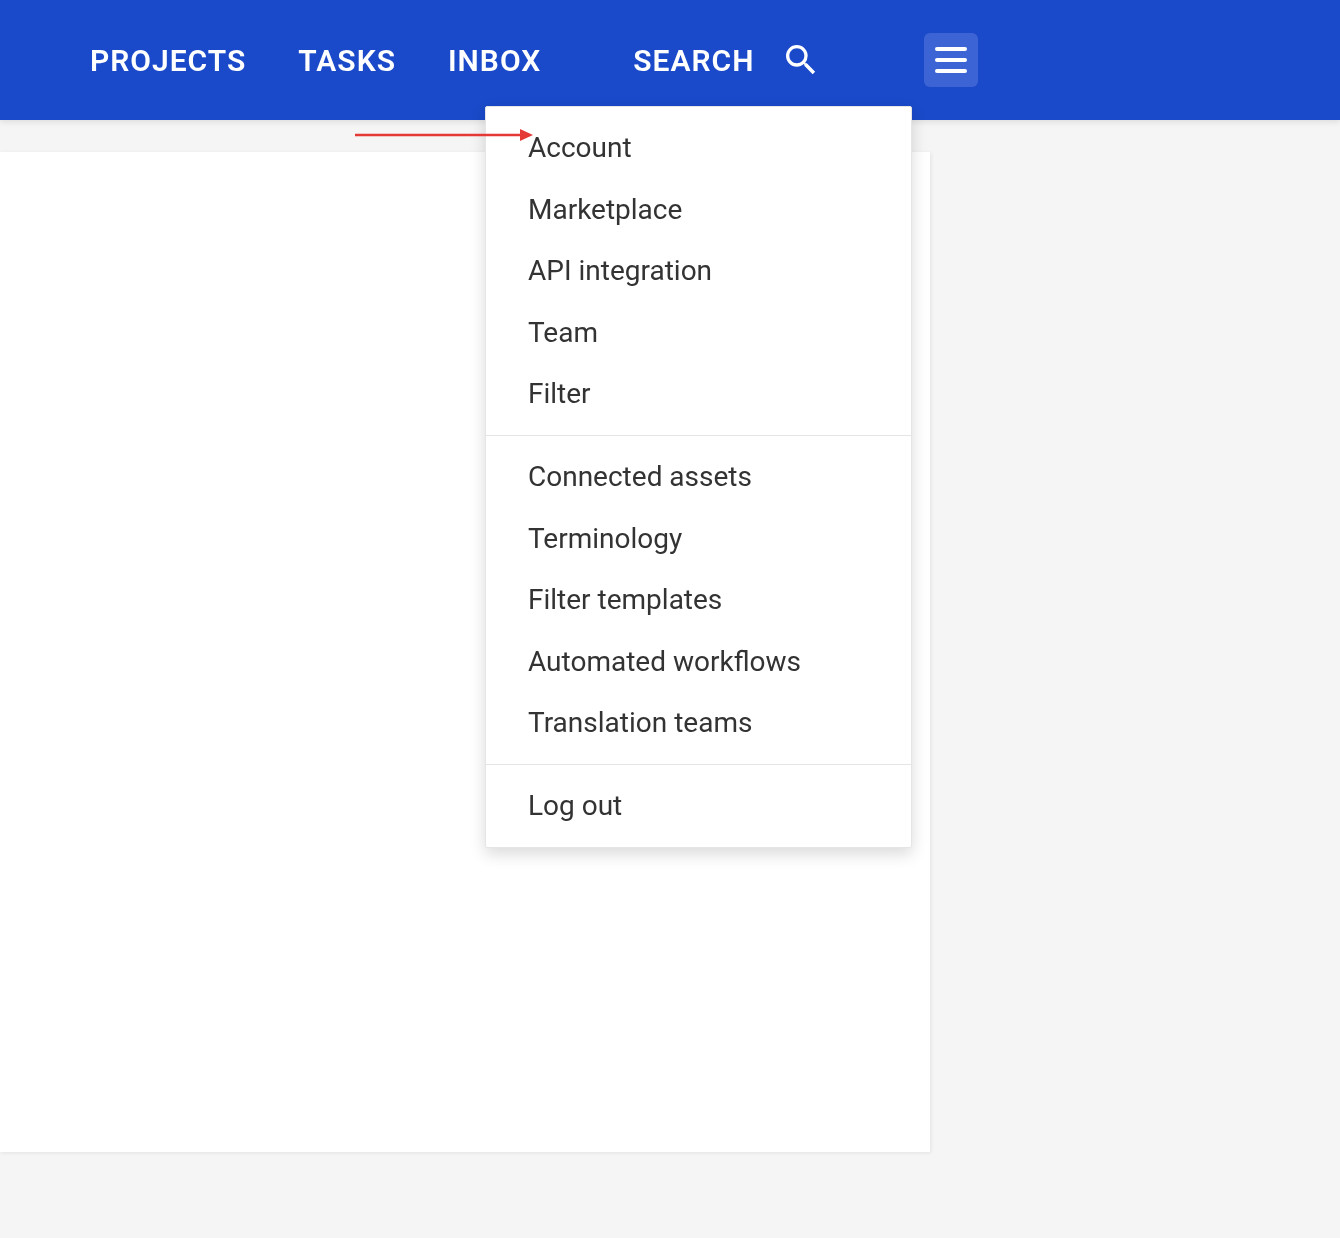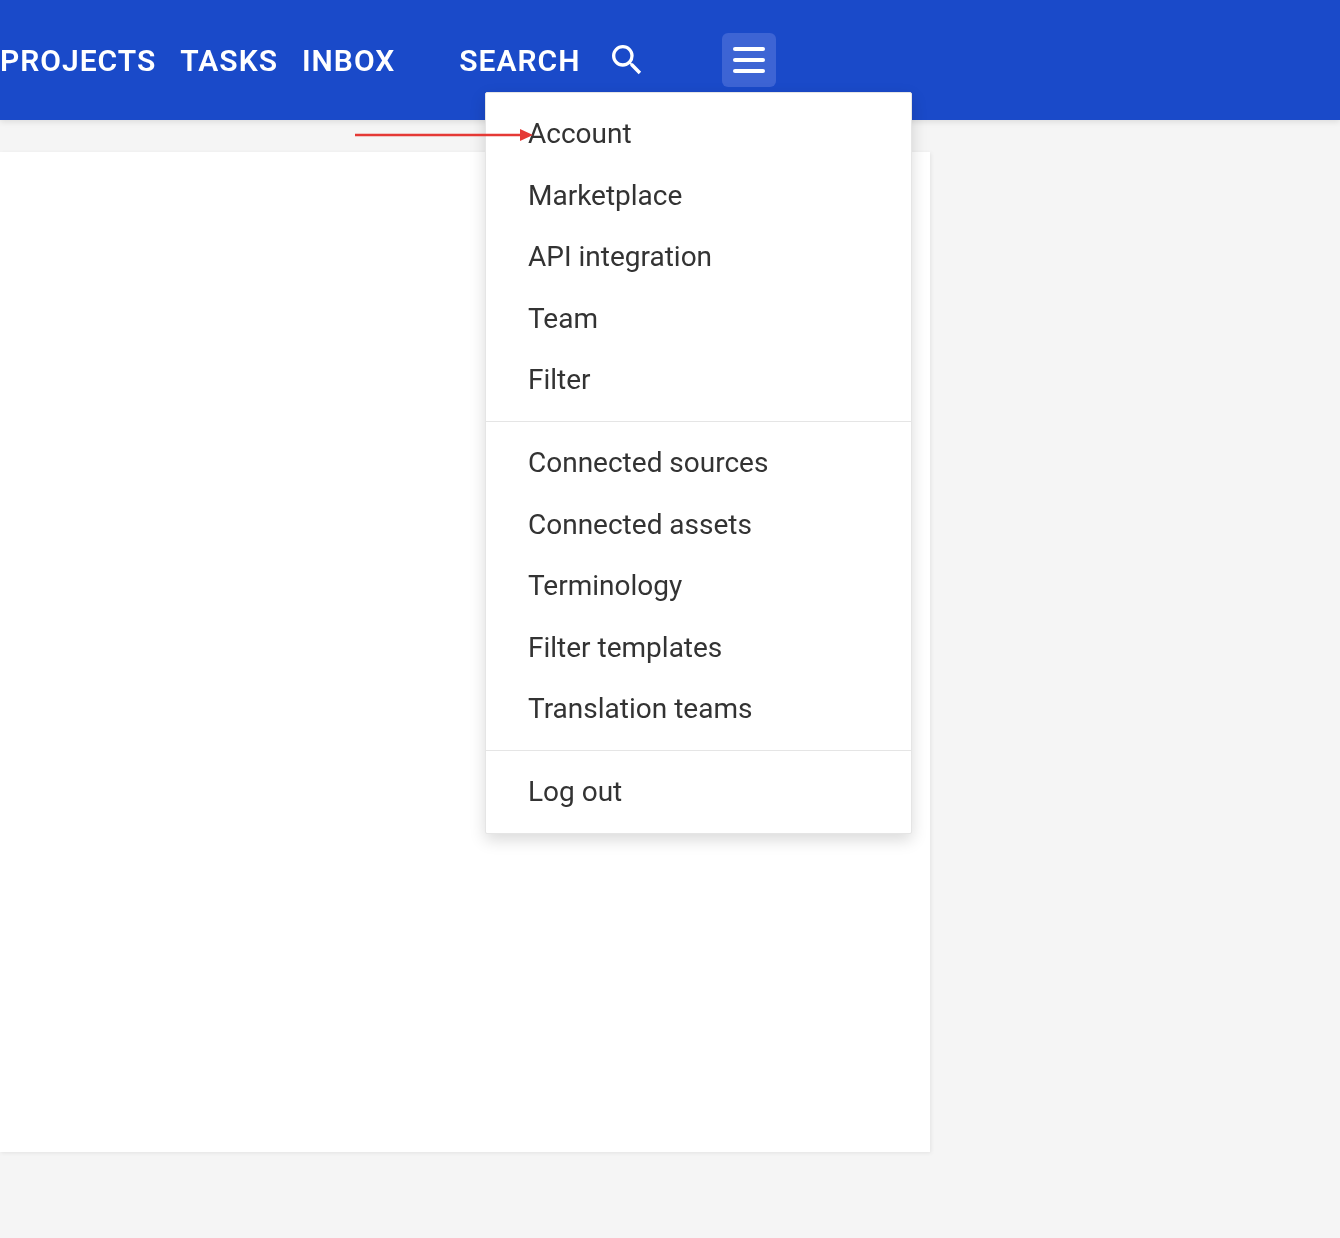--- a/index.html
+++ b/index.html
@@ -12,21 +12,22 @@
       background: #f5f5f5;
       width: 1340px;
       height: 1238px;
       position: relative;
     }
     .topbar {
       background: #1a4ac9;
       height: 120px;
       display: flex;
       align-items: center;
-      gap: 24px;
+      padding-left: 90px;
+      gap: 52px;
       box-shadow: 0 2px 6px rgba(0,0,0,0.1);
       position: relative;
       z-index: 5;
     }
     .nav-item {
       color: #ffffff;
       font-size: 30px;
       font-weight: 600;
       letter-spacing: 1px;
       cursor: pointer;
@@ -73,21 +74,21 @@
       position: absolute;
       top: 152px;
       left: 0;
       width: 930px;
       background: #ffffff;
       height: 1000px;
       box-shadow: 1px 1px 4px rgba(0,0,0,0.08);
     }
     .dropdown {
       position: absolute;
-      top: 92px;
+      top: 106px;
       left: 485px;
       width: 427px;
       background: #ffffff;
       border: 1px solid #e5e5e5;
       border-radius: 2px;
       box-shadow: 0 6px 16px rgba(0,0,0,0.15);
       z-index: 10;
     }
     .dropdown-group {
       padding: 10px 0;
@@ -138,24 +139,24 @@
 <div class="dropdown">
   <div class="dropdown-group">
     <div class="dropdown-item">Account</div>
     <div class="dropdown-item">Marketplace</div>
     <div class="dropdown-item">API integration</div>
     <div class="dropdown-item">Team</div>
     <div class="dropdown-item">Filter</div>
   </div>
   <div class="dropdown-divider"></div>
   <div class="dropdown-group">
-    <div class="dropdown-item">Connected sources</div>
     <div class="dropdown-item">Connected assets</div>
     <div class="dropdown-item">Terminology</div>
     <div class="dropdown-item">Filter templates</div>
+    <div class="dropdown-item">Automated workflows</div>
     <div class="dropdown-item">Translation teams</div>
   </div>
   <div class="dropdown-divider"></div>
   <div class="dropdown-group">
     <div class="dropdown-item">Log out</div>
   </div>
 </div>
 
 <svg class="arrow-annotation" width="180" height="20" viewBox="0 0 180 20">
   <line x1="0" y1="10" x2="165" y2="10" stroke="#e53935" stroke-width="2.5"></line>

